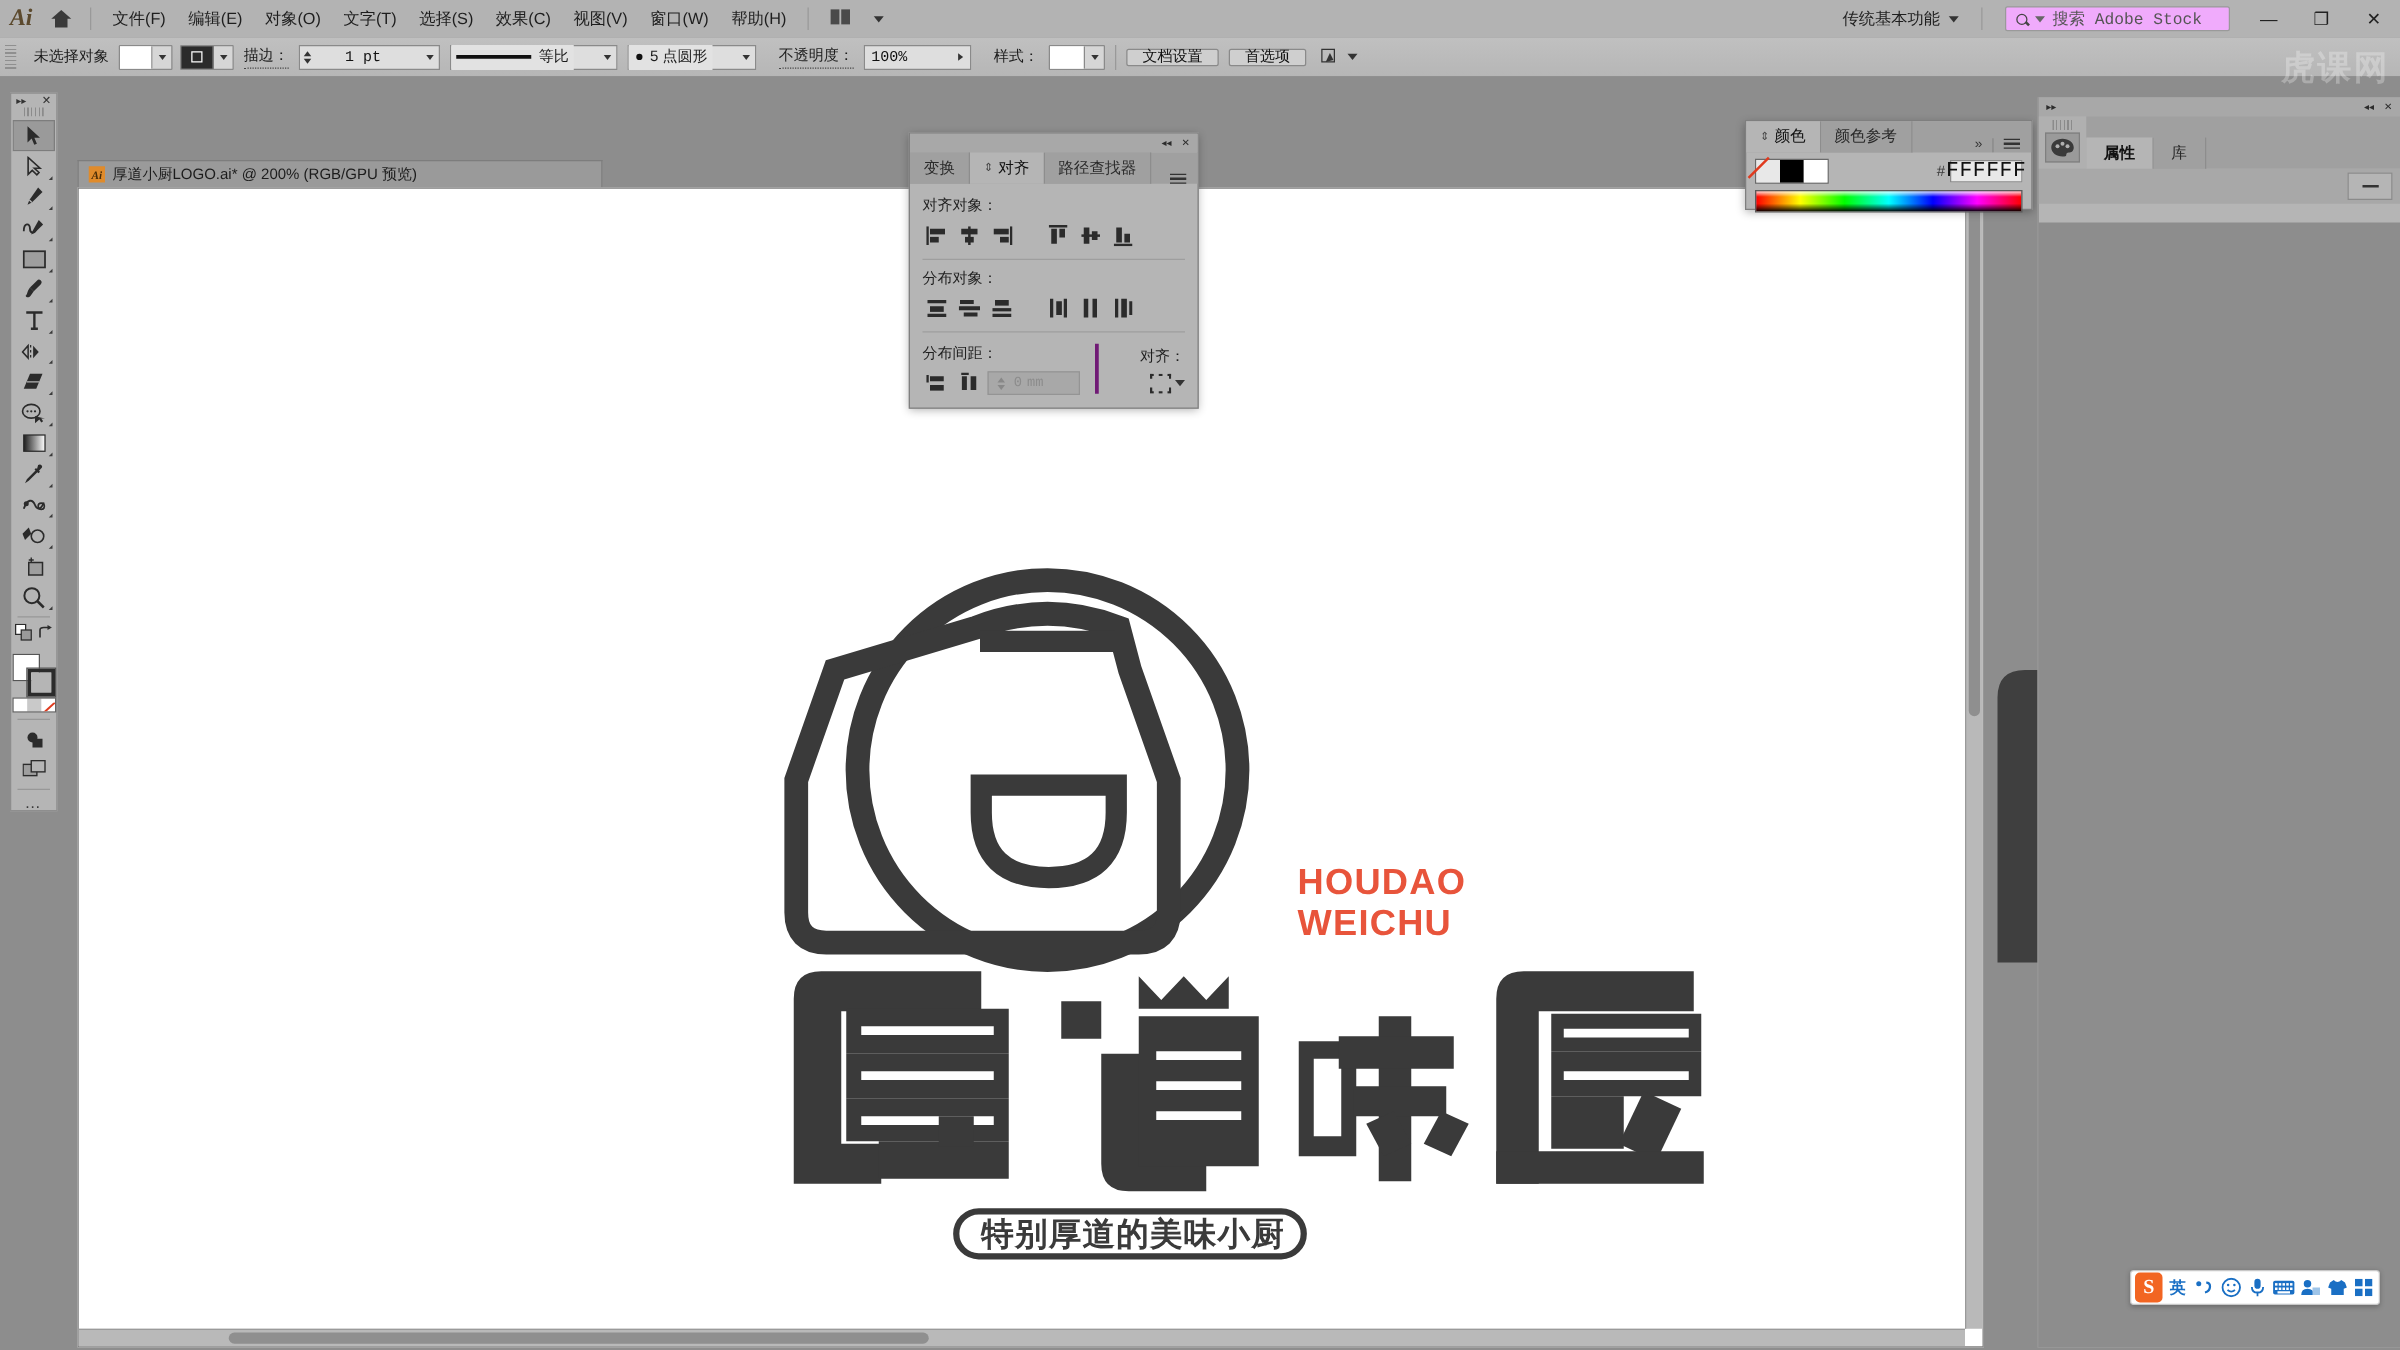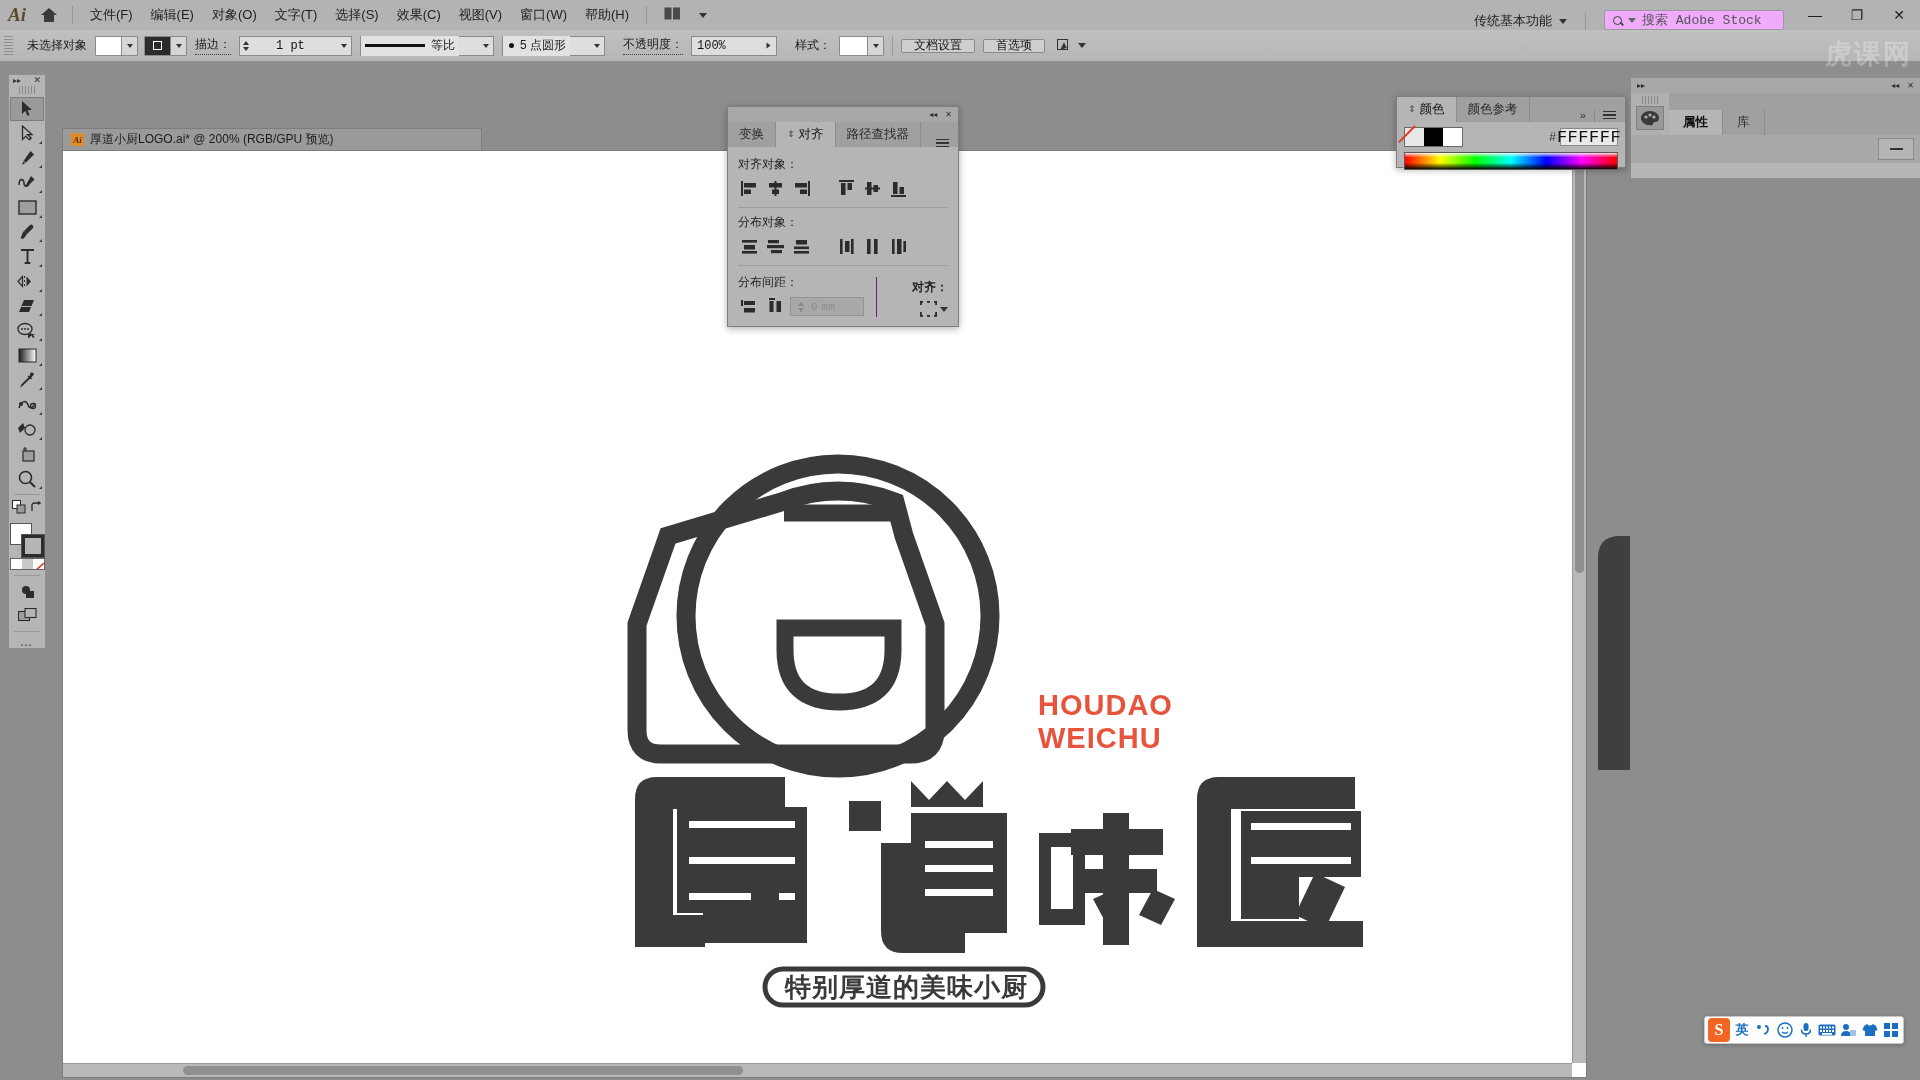--- a/index.html
+++ b/index.html
@@ -32,21 +32,21 @@
     border-bottom:7px solid #3a3a3a;
   }
   .home-ico::after{
     content:''; position:absolute; left:3px; top:6px; width:10px; height:8px; background:#3a3a3a;
   }
   .mb-sep { width:1px; height:18px; background:#999; margin:0 8px; }
   .menu-item {
     padding: 5px 9px; white-space: nowrap; cursor: default;
     font-size: 13px;
   }
-  .mb-right { margin-left: auto; display:flex; align-items:flex-end; height:30px; }
+  .mb-right { margin-left: auto; display:flex; align-items:center; height:30px; }
   .ws-switch { display:flex; align-items:center; gap:7px; padding:0 10px; font-size:13px; }
   .chev { width:0;height:0;border-left:4px solid transparent;border-right:4px solid transparent;border-top:5px solid #333; }
   .search-box {
     display:flex; align-items:center; gap:6px;
     background:#f0abfc; border:1px solid #9a9a9a; border-radius:2px;
     height:20px; padding:0 8px; min-width:180px; margin:0 10px;
     font-size:13px; color:#555;
     font-family:"Liberation Mono", monospace;
   }
   .mag {
@@ -177,23 +177,23 @@
   .ptab .updn { font-size:9px; margin-right:4px; color:#444; line-height:1;}
   .pmenu { margin-left:auto; padding:0 9px; display:flex;flex-direction:column;gap:2px; }
   .pmenu i { width:13px;height:1.5px;background:#333;display:block; }
   .align-body { padding:7px 10px 9px 10px; }
   .sec-label { margin:2px 0 5px 0; font-size:12px; color:#1f1f1f; }
   .btnrow { display:flex; align-items:center; gap:3px; margin-bottom:8px; }
   .abtn { width:23px;height:21px; display:flex;align-items:center;justify-content:center; border-radius:2px; }
   .abtn svg{display:block;}
   .gap18 { width:16px; }
   .panel-hr { height:1px; background:#9e9e9e; margin:2px 0 6px 0; }
-  .sp-row { display:flex; align-items:flex-end; }
+  .sp-row { display:flex; align-items:center; }
   .sp-left { flex:1; }
-  .sp-right { width:72px; border-left:1px solid #701a75; padding-left:10px;font-weight:bold; }
+  .sp-right { width:72px; border-left:3px solid #701a75; padding-left:10px; }
   .sp-right .sec-label{ text-align:right; }
   .numfield { display:flex;align-items:center; height:19px;background:#a8a8a8;border:1px solid #949494;
     color:#8c8c8c; padding:0 4px; width:74px; font-size:11px; gap:4px;
     font-family:"Liberation Mono",monospace; }
   .numfield .stepper i.up{border-bottom-color:#888;} .numfield .stepper i.dn{border-top-color:#888;}
   .alignto { display:flex;align-items:center;gap:3px; justify-content:flex-end; }
 
   
   .colorpanel { position:absolute; left:1396px; top:96px; width:230px; height:72px; }
   .cp-body { padding:5px 7px; }

